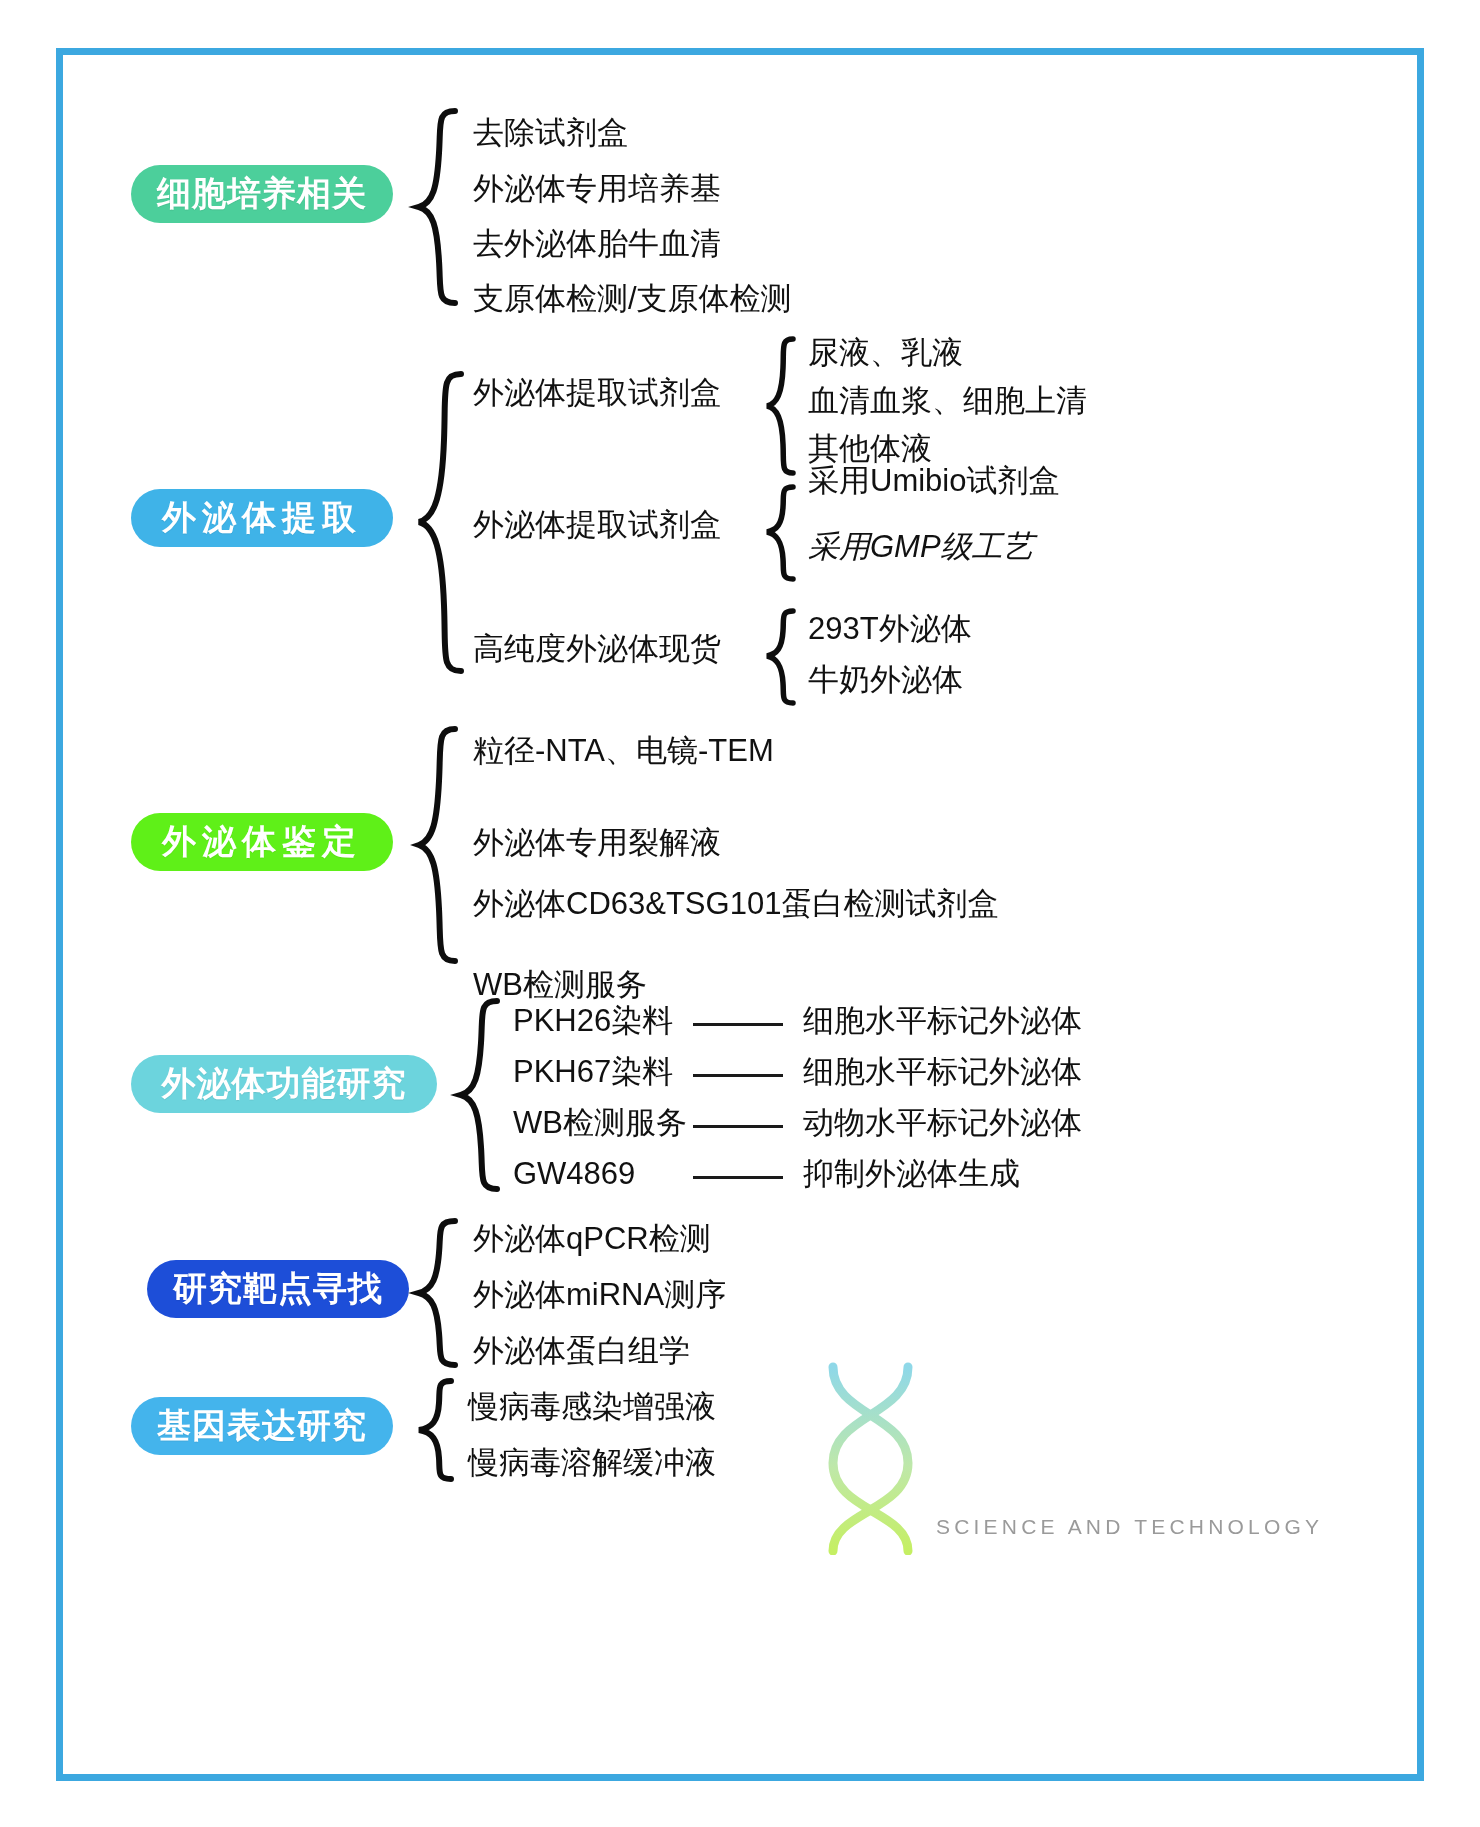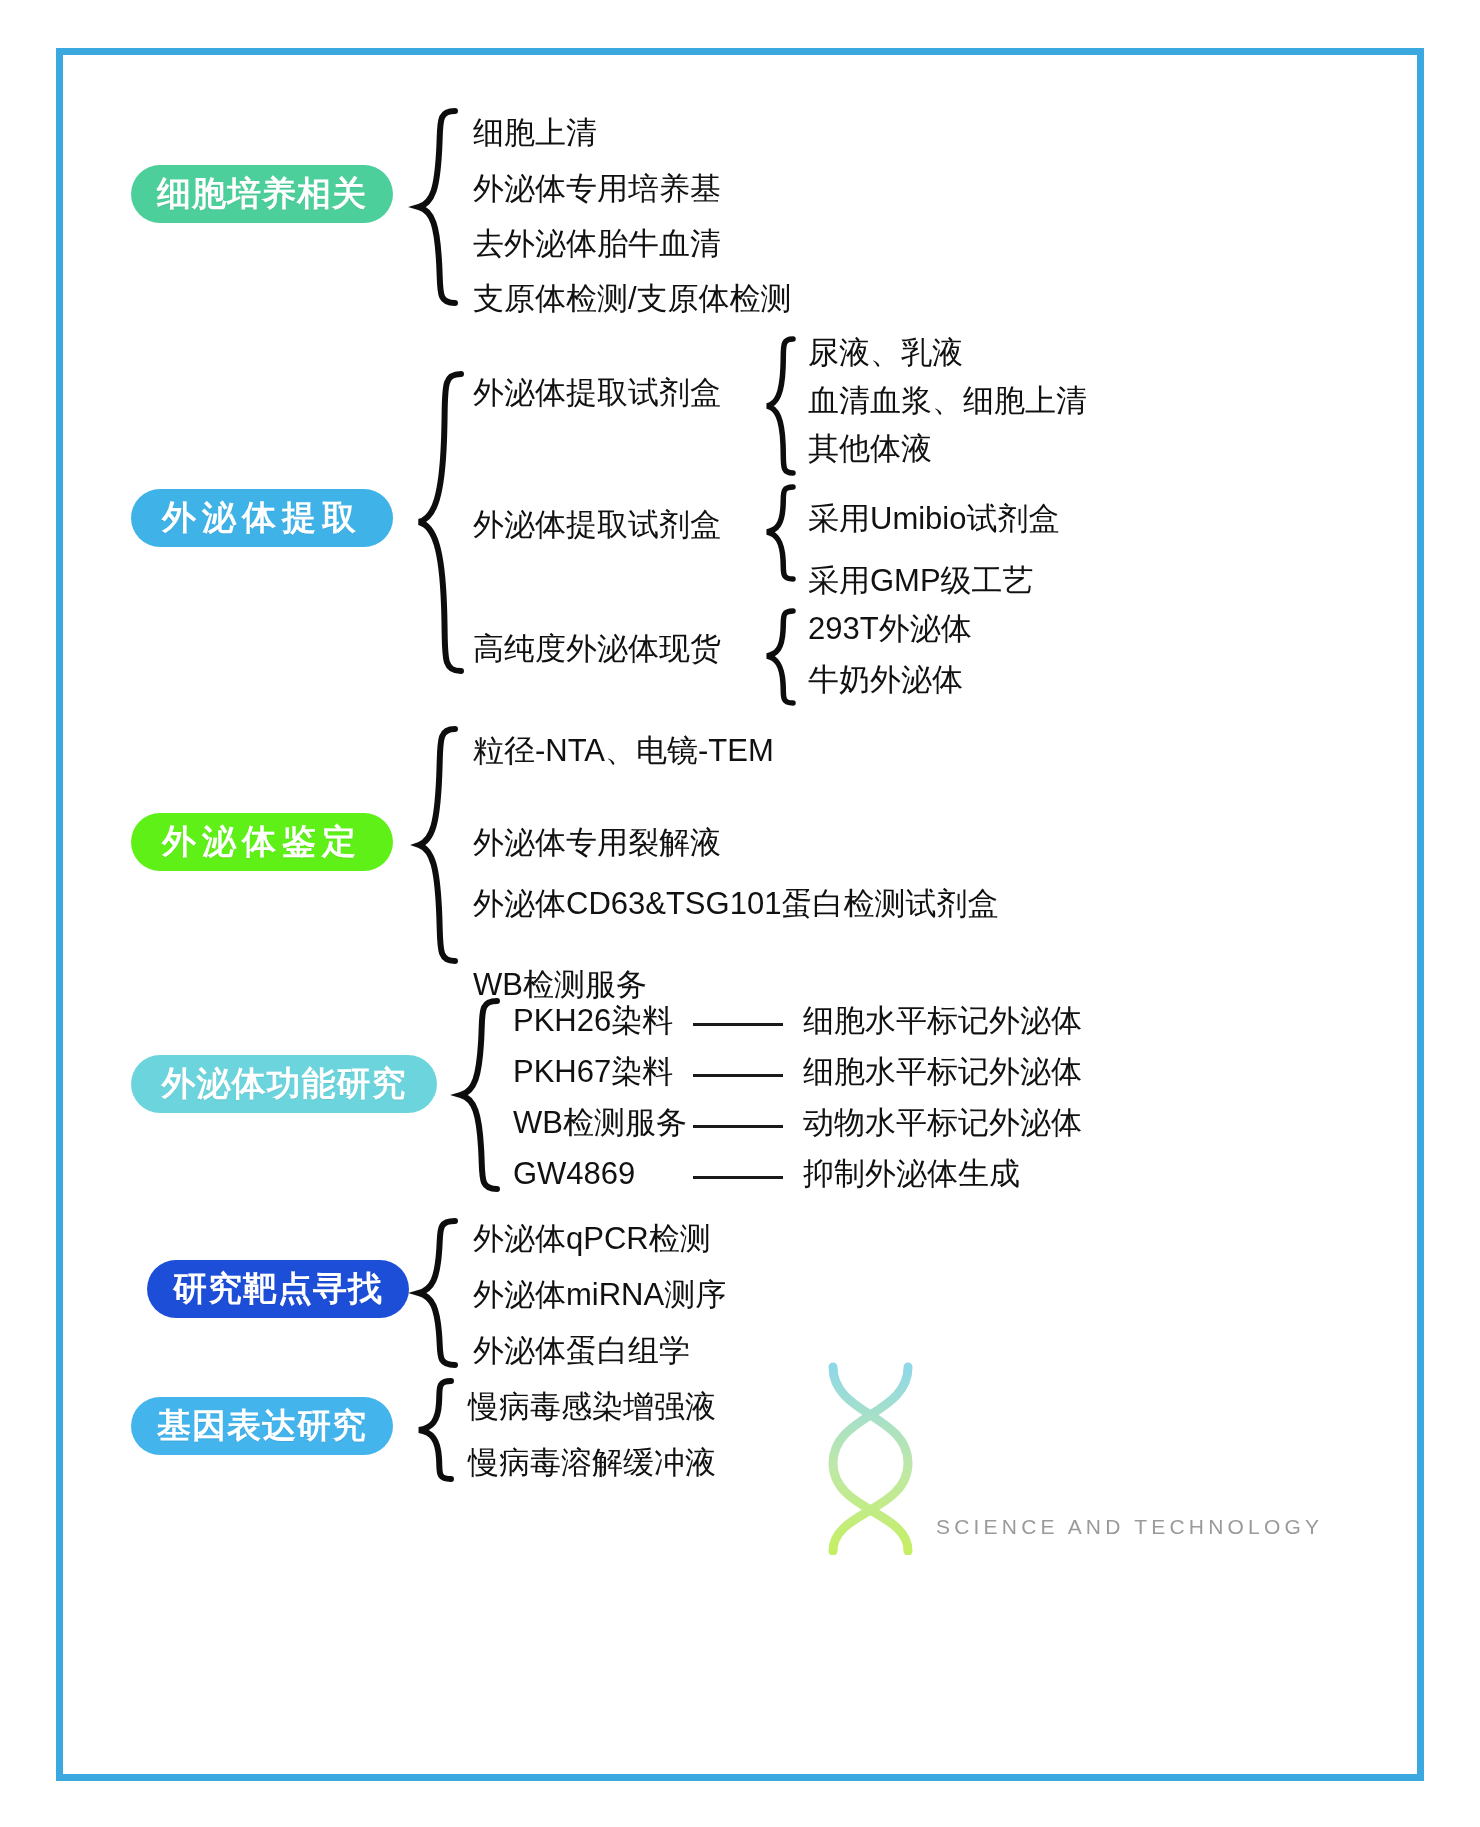--- a/index.html
+++ b/index.html
@@ -116,21 +116,21 @@
       <div class="tagline">SCIENCE AND TECHNOLOGY</div>
     </div>
 
     <div class="section">
       <div class="pill" style="left:68px; top:110px; width:262px; background:#4ccf9b;">细胞培养相关</div>
 
       <svg class="brace-svg" style="left:352px; top:52px;" width="50" height="200" viewBox="0 0 50 200">
         <path d="M40 4 C 22 4, 26 16, 24 46 C 22 80, 18 96, 4 100 C 18 104, 22 120, 24 154 C 26 184, 22 196, 40 196" stroke-width="6"></path>
       </svg>
 
-      <div class="item" style="left:410px; top:62px;">细胞上清</div>
+      <div class="item" style="left:410px; top:62px;">去除试剂盒</div>
       <div class="item" style="left:410px; top:118px;">外泌体专用培养基</div>
       <div class="item" style="left:410px; top:173px;">去外泌体胎牛血清</div>
       <div class="item" style="left:410px; top:228px;">支原体检测/支原体检测</div>
     </div>
 
     <div class="section">
       <div class="pill" style="left:68px; top:434px; width:262px; background:#3fb3e8; letter-spacing:6px;">外泌体提取</div>
 
       <svg class="brace-svg" style="left:352px; top:315px;" width="56" height="305" viewBox="0 0 56 305">
         <path d="M46 4 C 26 4, 31 20, 29 70 C 27 124, 20 148, 4 152 C 20 156, 27 181, 29 235 C 31 285, 26 301, 46 301" stroke-width="6"></path>
@@ -141,22 +141,22 @@
         <path d="M30 4 C 18 4, 21 12, 20 33 C 19 58, 14 69, 4 71 C 14 73, 19 84, 20 109 C 21 130, 18 138, 30 138" stroke-width="5.5"></path>
       </svg>
       <div class="item" style="left:745px; top:282px;">尿液、乳液</div>
       <div class="item" style="left:745px; top:330px;">血清血浆、细胞上清</div>
       <div class="item" style="left:745px; top:378px;">其他体液</div>
 
       <div class="item" style="left:410px; top:454px;">外泌体提取试剂盒</div>
       <svg class="brace-svg" style="left:700px; top:428px;" width="36" height="100" viewBox="0 0 36 100">
         <path d="M30 4 C 18 4, 21 11, 20 24 C 19 41, 14 47, 4 49 C 14 51, 19 59, 20 76 C 21 89, 18 96, 30 96" stroke-width="5.5"></path>
       </svg>
-      <div class="item" style="left:745px; top:448px;text-align:center;">采用Umibio试剂盒</div>
-      <div class="item" style="left:745px; top:510px;">采用GMP级工艺</div>
+      <div class="item" style="left:745px; top:410px;text-align:center;">采用Umibio试剂盒</div>
+      <div class="item" style="left:745px; top:476px;font-style:italic;">采用GMP级工艺</div>
 
       <div class="item" style="left:410px; top:578px;">高纯度外泌体现货</div>
       <svg class="brace-svg" style="left:700px; top:552px;" width="36" height="100" viewBox="0 0 36 100">
         <path d="M30 4 C 18 4, 21 11, 20 24 C 19 41, 14 47, 4 49 C 14 51, 19 59, 20 76 C 21 89, 18 96, 30 96" stroke-width="5.5"></path>
       </svg>
       <div class="item" style="left:745px; top:558px;">293T外泌体</div>
       <div class="item" style="left:745px; top:609px;">牛奶外泌体</div>
     </div>
 
     <div class="section">

